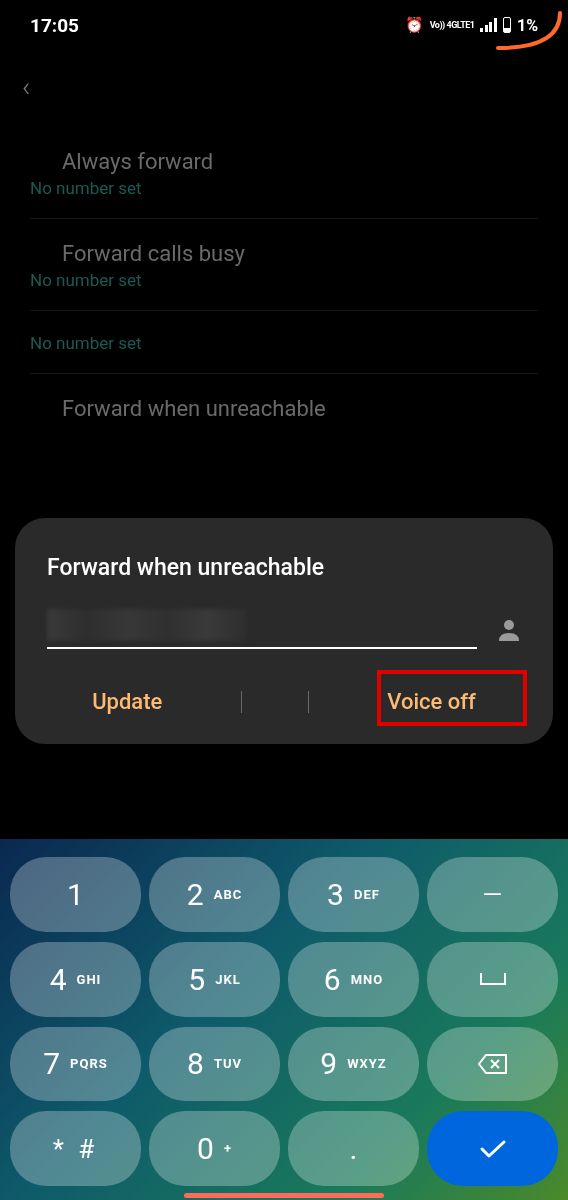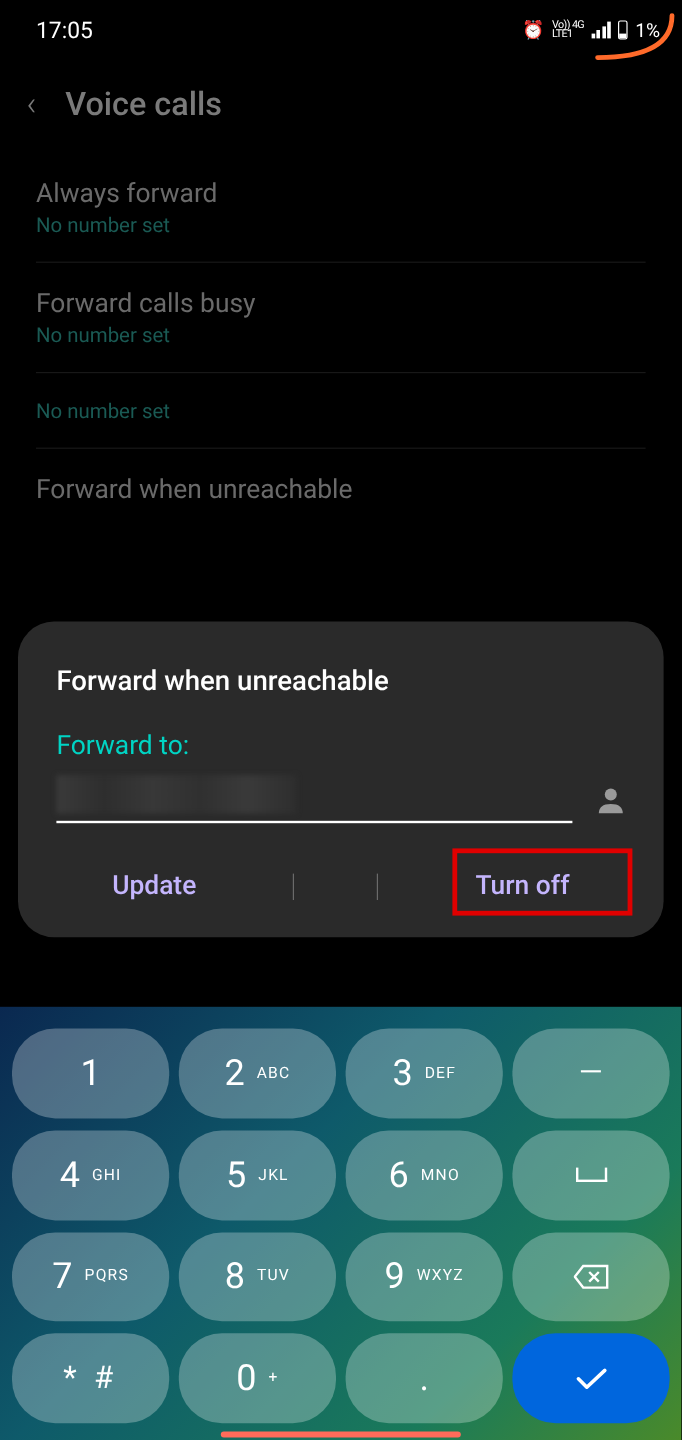--- a/index.html
+++ b/index.html
@@ -9,24 +9,24 @@
       background: #000;
       font-family: -apple-system, BlinkMacSystemFont, 'Segoe UI', Roboto, sans-serif;
       color: #fff;
       overflow: hidden;
       position: relative;
     }
     .status-bar {
       display: flex;
       justify-content: space-between;
       align-items: center;
-      padding: 8px 18px 8px 30px;
+      padding: 8px 30px 8px 30px;
       height: 50px;
       font-size: 18px;
-      font-weight: 400;
+      font-weight: 700;
     }
     .status-left { font-size: 19px; }
     .status-right {
       display: flex;
       align-items: center;
       gap: 6px;
       font-size: 16px;
     }
     .alarm-icon { font-size: 15px; }
     .lte-text { font-size: 9px; line-height: 8px; letter-spacing: -0.5px; }
@@ -86,20 +86,21 @@
       padding: 0 30px;
     }
     .setting-item {
       padding: 22px 0 20px 0;
       border-bottom: 1px solid #181818;
     }
     .setting-title {
       font-size: 22px;
       color: #6a6a6a;
       margin-bottom: 4px;
+      margin-left: 32px;
     }
     .setting-sub {
       font-size: 17px;
       color: #1a5a54;
     }
     .dialog {
       position: absolute;
       left: 15px;
       right: 15px;
       top: 518px;
@@ -141,21 +142,21 @@
       margin-bottom: 8px;
     }
     .dialog-buttons {
       display: flex;
       align-items: center;
       justify-content: space-around;
     }
     .dialog-btn {
       font-size: 22px;
       font-weight: 500;
-      color: #c4b5fd;
+      color: #fdba74;
       padding: 8px 12px;
     }
     .btn-divider {
       width: 1px;
       height: 22px;
       background: #6a6a6a;
     }
     .highlight-box {
       border: 4px solid #e00000;
       position: absolute;
@@ -191,21 +192,21 @@
       justify-content: center;
       gap: 10px;
       color: #fff;
     }
     .key-num {
       font-size: 30px;
       font-weight: 400;
     }
     .key-letters {
       font-size: 13px;
-      font-weight: 400;
+      font-weight: 700;
       letter-spacing: 1px;
       text-align: right;
     }
     .key-special .key-num { font-size: 26px; letter-spacing: 4px;}
     .key-enter {
       background: #0066dd;
     }
     .key-icon-svg { width: 30px; height: 22px; }
     .space-bracket {
       width: 26px;
@@ -225,42 +226,41 @@
       border-radius: 3px;
     }
   </style>
 </head>
 <body>
 
 <div class="status-bar">
   <div class="status-left">17:05</div>
   <div class="status-right">
     <span class="alarm-icon">⏰</span>
-    <span style="display:flex;flex-direction:column;align-items:flex-start">
+    <span style="display:flex;align-items:flex-start">
       <span class="lte-text">Vo)) 4G</span>
       <span class="lte-text">LTE1</span>
     </span>
     <span class="signal-bars">
         <span></span>
         <span></span>
         <span></span>
         <span></span>
       </span>
     <span class="battery-icon"></span>
     <span>1%</span>
   </div>
 </div>
 
 <svg class="corner-arc" viewBox="0 0 80 45">
   <path d="M 10 40 Q 72 40 72 5" stroke="#ff6a2a" stroke-width="4" fill="none" stroke-linecap="round"></path>
 </svg>
 
 <div class="page-header">
   <span class="back-arrow">‹</span>
-  <span class="page-title">Voice calls</span>
 </div>
 
 <div class="settings-list">
   <div class="setting-item">
     <div class="setting-title">Always forward</div>
     <div class="setting-sub">No number set</div>
   </div>
   <div class="setting-item">
     <div class="setting-title">Forward calls busy</div>
     <div class="setting-sub">No number set</div>
@@ -268,35 +268,34 @@
   <div class="setting-item">
     <div class="setting-sub">No number set</div>
   </div>
   <div class="setting-item" style="border-bottom:none">
     <div class="setting-title">Forward when unreachable</div>
   </div>
 </div>
 
 <div class="dialog">
   <div class="dialog-title">Forward when unreachable</div>
-  <div class="dialog-label">Forward to:</div>
   <div class="input-row">
     <div class="input-wrapper">
       <div class="redacted-input"></div>
     </div>
     <svg class="contact-icon" viewBox="0 0 24 24" fill="currentColor">
       <circle cx="12" cy="8" r="5"></circle>
       <path d="M2 24 Q2 16 12 16 Q22 16 22 24 Z"></path>
     </svg>
   </div>
   <div class="dialog-buttons">
     <span class="dialog-btn">Update</span>
     <span class="btn-divider"></span>
     <span class="btn-divider"></span>
-    <span class="dialog-btn">Turn off</span>
+    <span class="dialog-btn">Voice off</span>
   </div>
   <div class="highlight-box"></div>
 </div>
 
 <div class="keypad">
   <div class="key-row">
     <div class="key">
         <span class="key-num">1</span>
       </div>
     <div class="key">

